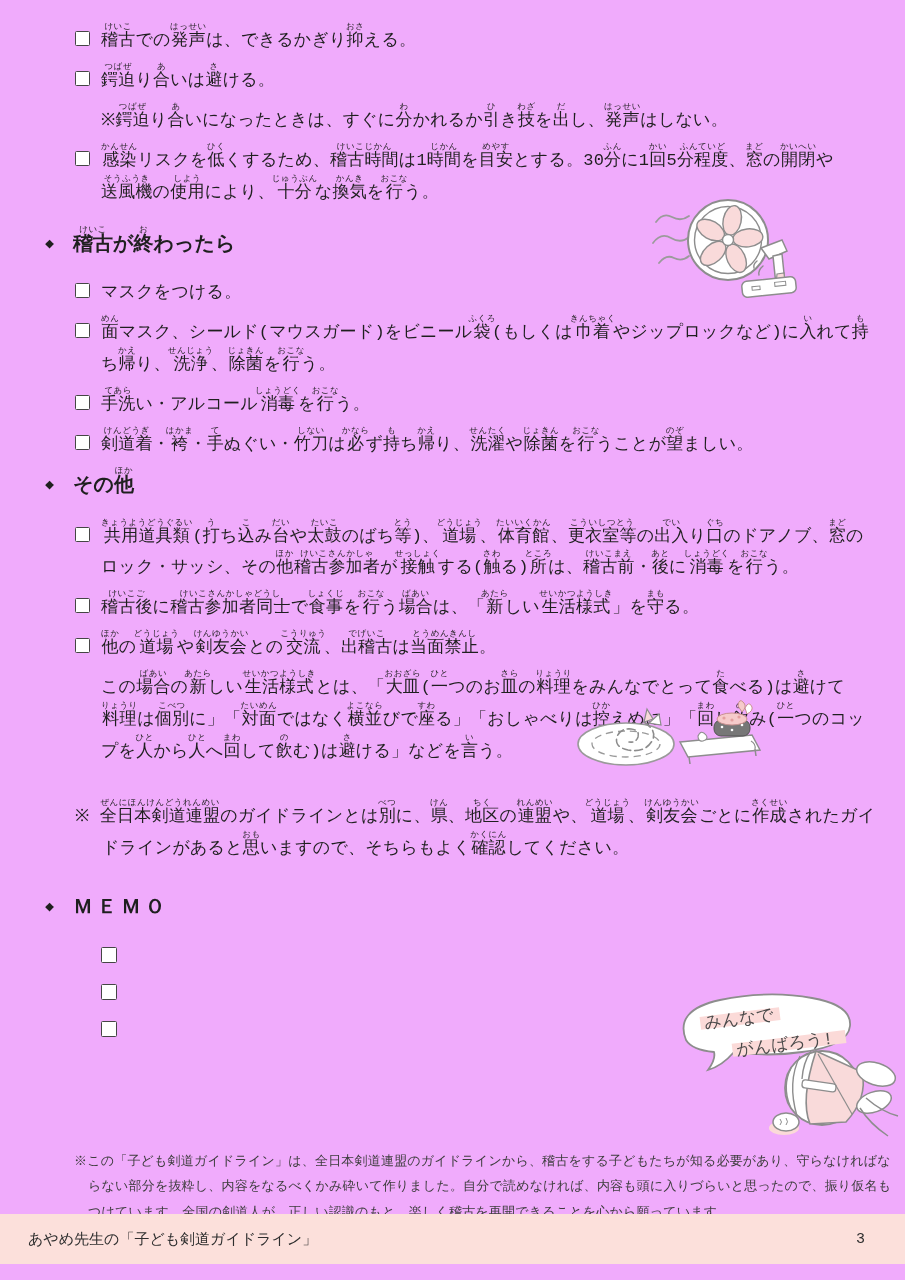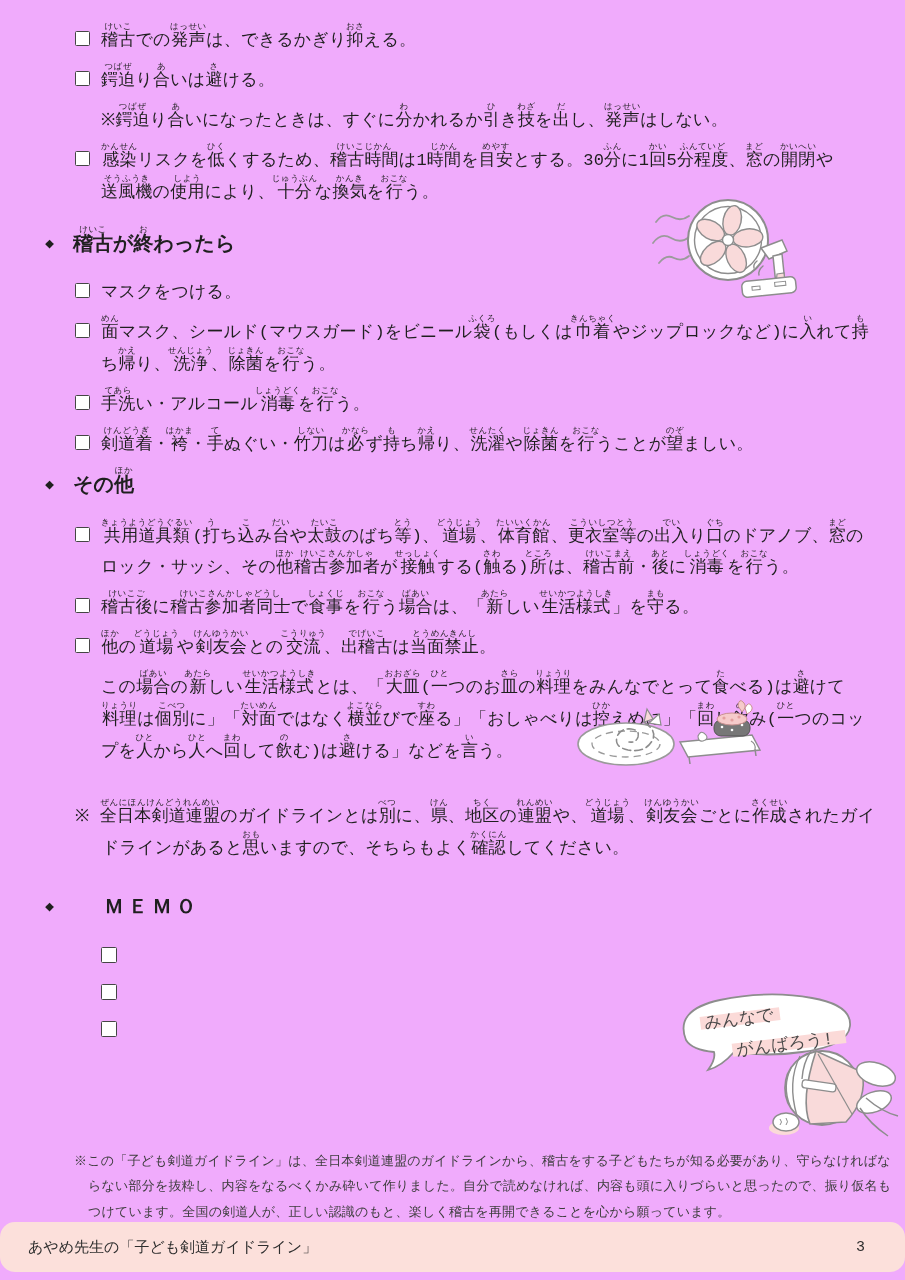--- a/index.html
+++ b/index.html
@@ -22,36 +22,36 @@
     border-radius:1.5px; background:#fff; margin-right:11px; vertical-align:-1px;
   }
   .heading {
     font-size:20px; font-weight:600; line-height:1.9;
     margin:16px 0 13px -30px;
   }
   .heading .bullet { font-size:15px; margin-right:19px; vertical-align:2px; }
   .h1 { }
   .h2 { margin-top:2px; }
   .memo-heading { margin-top:24px; margin-bottom:20px; }
-  .memo-heading .ht { letter-spacing:4px;margin-left:31px; }
+  .memo-heading .ht { letter-spacing:4px; }
   .league-note {
     font-size:17px; line-height:1.88; margin-top:30px;
     padding-left:27px; text-indent:-27px; letter-spacing:0.2px;
   }
   .memo-row { margin:0 0 17px 26px; }
   .memo-row .checkbox { width:14px; height:14px; margin:0; }
   .footnote {
     position:absolute; left:74px; top:1149px; width:808px;
     font-size:13px; line-height:1.95; color:#3d3d3d;
     padding-left:14px; text-indent:-14px; letter-spacing:0.2px;
   }
   .footer-bar {
-    position:absolute; left:0; right:0; bottom:8px; height:50px;
+    position:absolute; left:0; right:0; bottom:16px; height:50px;
     display:flex; align-items:center; justify-content:space-between;
-    padding:0 40px 0 28px; box-sizing:border-box; font-size:15px; color:#2e2e2e;border-radius:15px;
+    padding:0 40px 0 28px; box-sizing:border-box; font-size:15px; color:#2e2e2e;
   }
   .illus { position:absolute; }
   .fan    { left:648px; top:186px; }
   .food   { left:572px; top:692px; }
   .person { left:650px; top:982px; }
 </style>
 </head>
 <body>
 
 <div class="page">

